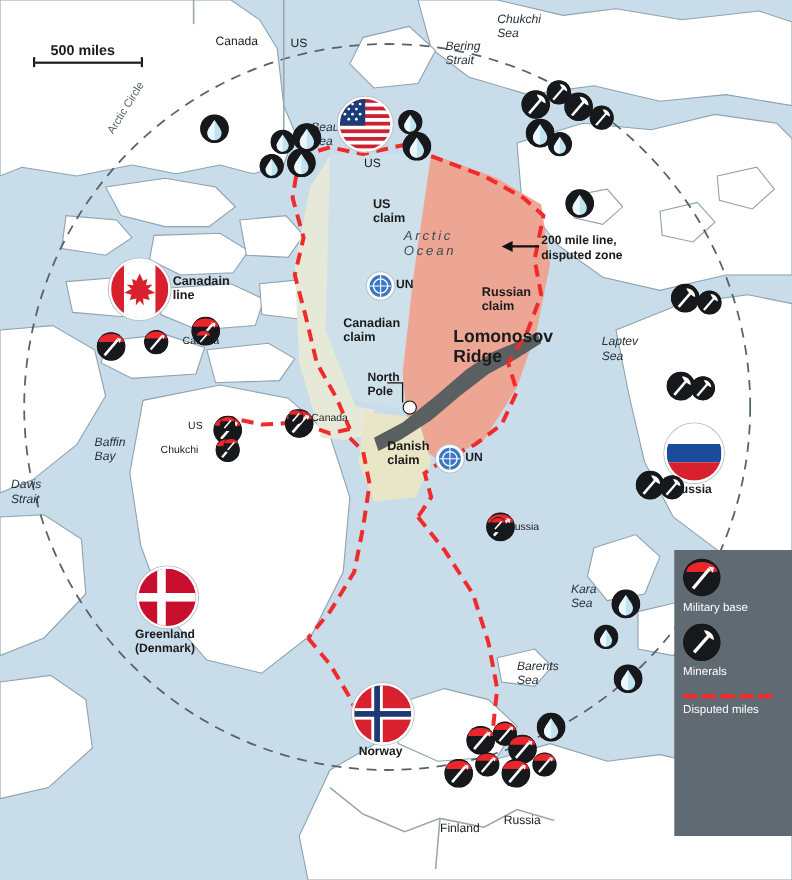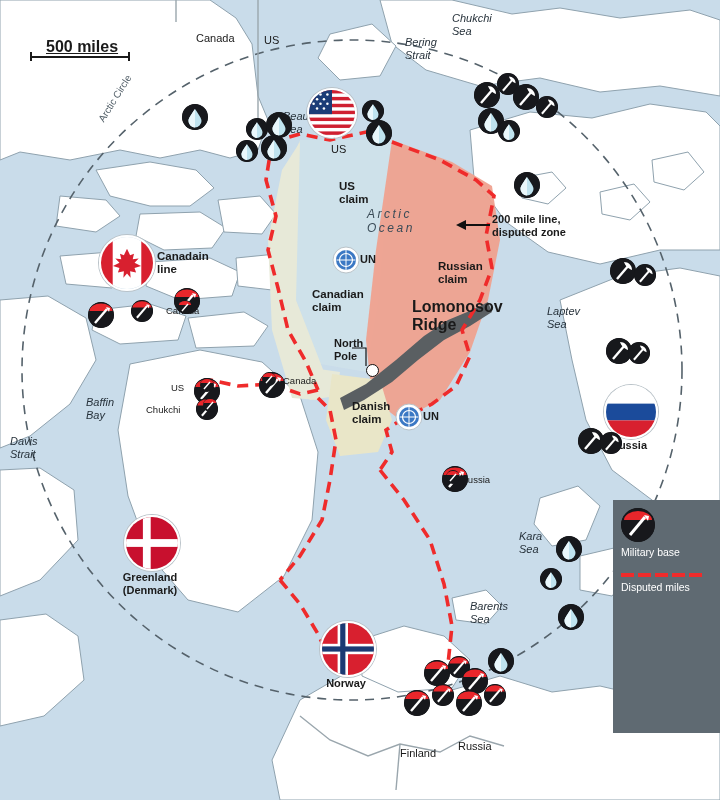--- a/index.html
+++ b/index.html
@@ -29,33 +29,33 @@
   
   .sym{
     position:absolute;width:26px;height:26px;border-radius:50%;
     background:#17181c;overflow:hidden;
   }
   .sym.sm{width:22px;height:22px;}
   .sym svg{position:absolute;left:0;top:0;width:100%;height:100%;}
 
   
   #legend{
-    position:absolute;left:613px;top:500px;width:107px;height:233px;
+    position:absolute;left:613px;top:500px;width:107px;height:260px;
     background:#5f6a72;
   }
   #legend .row{position:relative;padding:8px 8px 0 8px;}
   #legend .lg-txt{color:#fff;font-size:10.5px;line-height:1.2;margin-top:4px;}
   .dashrow{display:flex;gap:4px;margin-top:6px;}
   .dashrow i{display:block;width:13px;height:4px;background:#ef2b2b;}
 
   
   #scale{position:absolute;left:30px;top:52px;width:100px;}
   #scale .bar{position:relative;height:9px;border-left:2px solid #1a1a1a;border-right:2px solid #1a1a1a;}
   #scale .bar:after{content:"";position:absolute;left:0;top:4px;width:100%;height:2px;background:#1a1a1a;}
-  #scale .t{position:absolute;left:16px;top:-14px;font-size:16px;font-weight:bold;color:#1a1a1a;text-decoration:underline;}
+  #scale .t{position:absolute;left:16px;top:-14px;font-size:13px;font-weight:bold;color:#1a1a1a;}
 </style>
 </head>
 <body>
 
 <svg id="map" viewBox="0 0 720 800">
   <defs>
     <clipPath id="clipAll">
         <rect x="0" y="0" width="720" height="800"></rect>
       </clipPath>
   </defs>
@@ -596,20 +596,30 @@
         <circle cx="17" cy="17" r="17" fill="#17181c"></circle>
         <path d="M3,12 a14,9 0 0,1 28,0 z" fill="#e8262b"></path>
         <path d="M9,27 L24,9" stroke="#ffffff" stroke-width="3"></path>
         <path d="M23,7 l5,1 -1,5 z" fill="#ffffff"></path>
       </svg>
     </div>
     <div class="lg-txt">Military base</div>
   </div>
 
 
+  <div class="row">
+    <div class="sym" style="position:relative;width:34px;height:34px;">
+      <svg viewBox="0 0 34 34">
+        <circle cx="17" cy="17" r="17" fill="#17181c"></circle>
+        <path d="M10,26 L25,9" stroke="#ffffff" stroke-width="3"></path>
+        <path d="M19,6 C24,6 28,10 28,15 C24,13 21,11 19,6 Z" fill="#ffffff"></path>
+      </svg>
+    </div>
+    <div class="lg-txt">Minerals</div>
+  </div>
 
   <div class="row">
     <div class="dashrow">
         <i></i>
         <i></i>
         <i></i>
         <i></i>
         <i></i>
       </div>
     <div class="lg-txt">Disputed miles</div>

